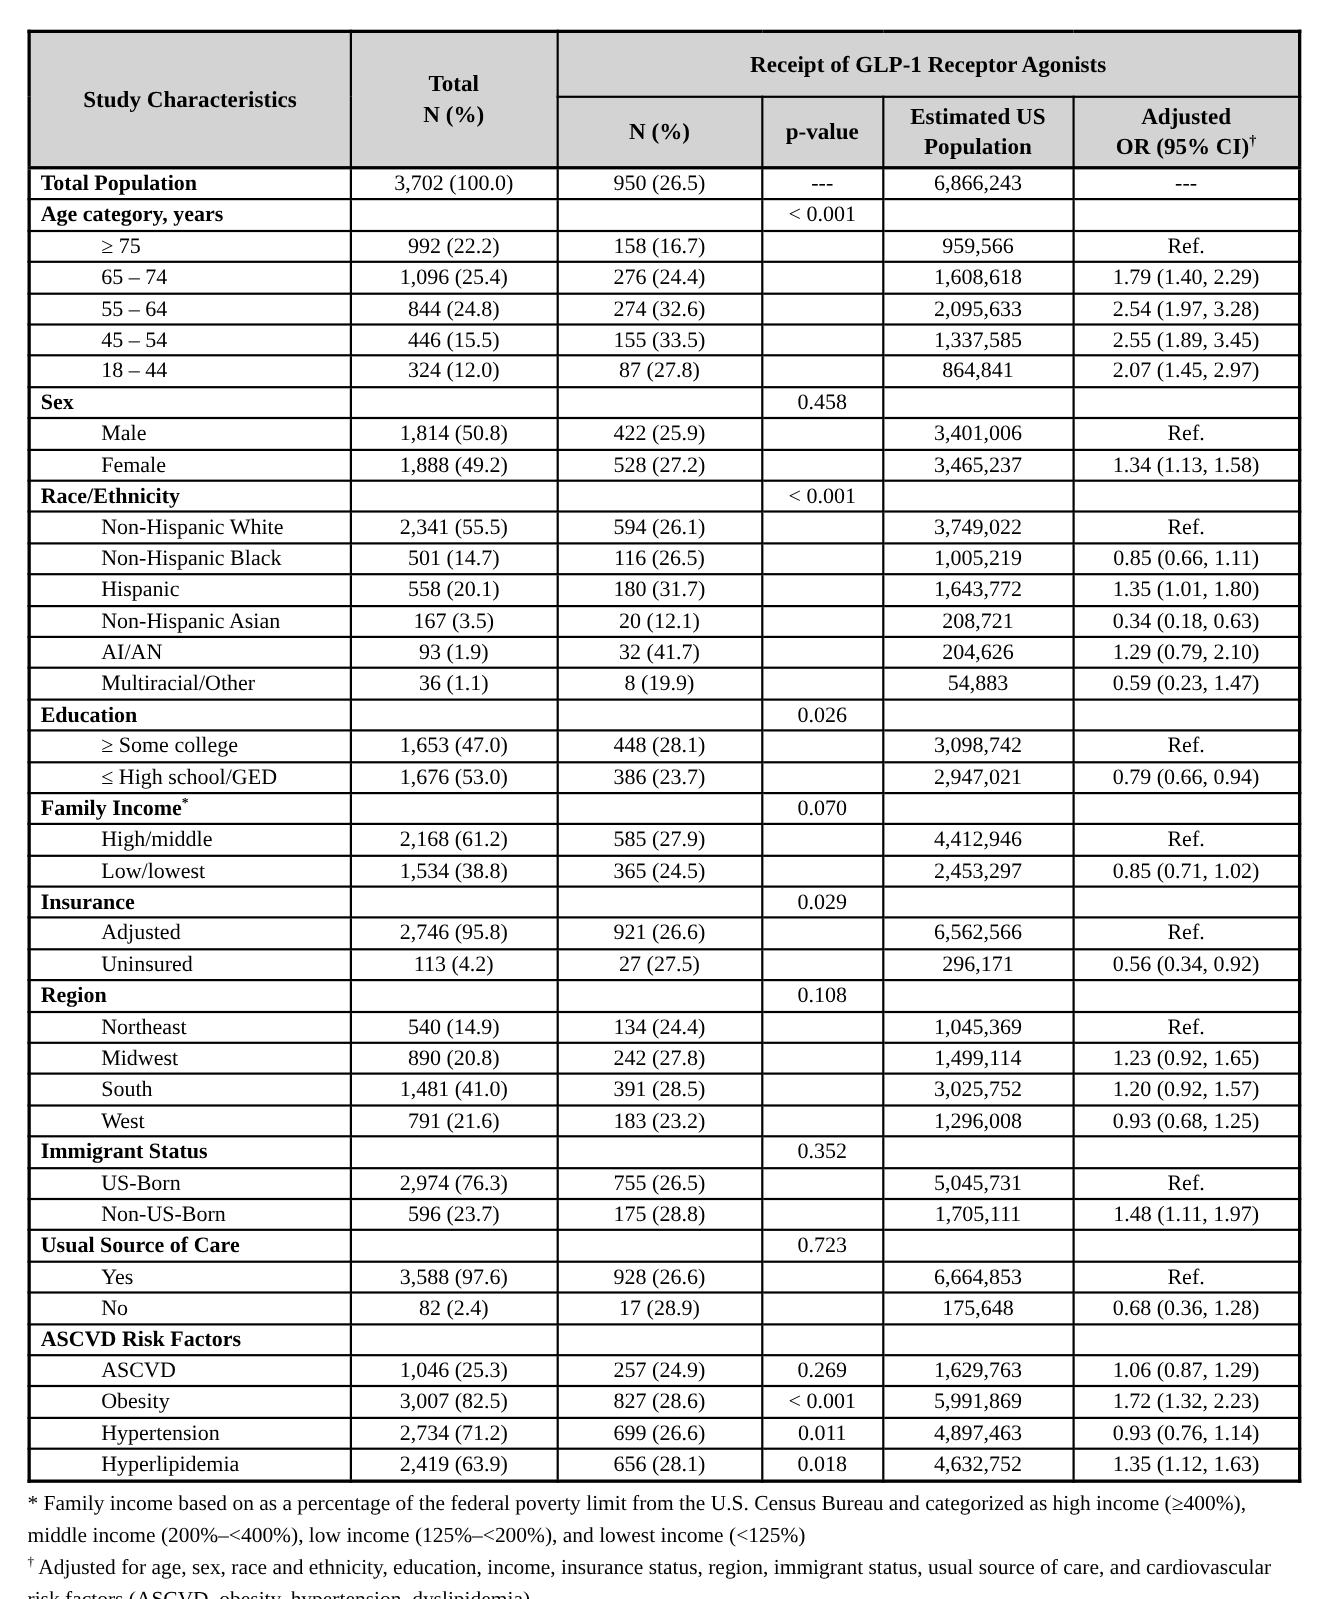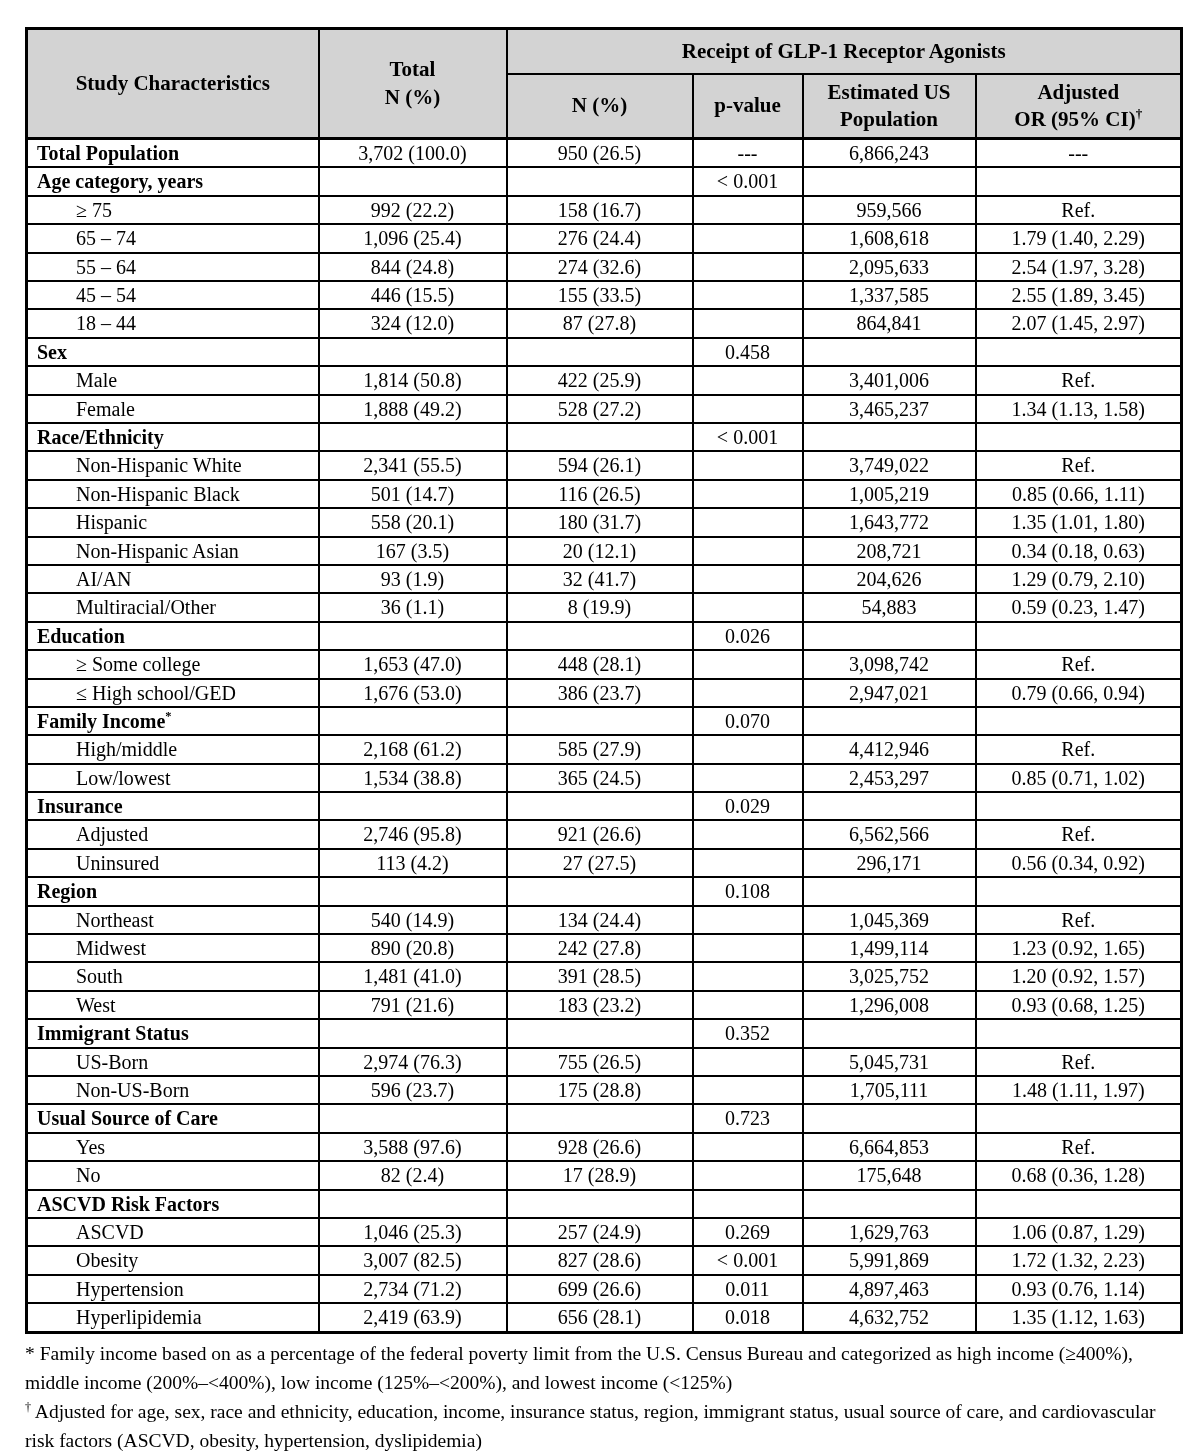--- a/index.html
+++ b/index.html
@@ -28,39 +28,39 @@
   thead th {
     background: #d3d3d3;
     font-weight: bold;
     text-align: center;
     vertical-align: middle;
     font-size: 21px;
     line-height: 1.3;
     padding: 4px 2px;
   }
   thead { border-bottom: 3px solid #000; }
-  th.group-h { height: 45px; }
+  th.group-h { height: 59px; }
   th.sub-h { height: 62px; }
   tbody td {
     font-size: 20px;
     line-height: 1.12;
     height: 28px;
     padding: 2px 4px;
     vertical-align: middle;
     background: #ffffff;
   }
   td.c-label { text-align: left; margin-top: 24px; }
   td.c-data  { text-align: center; }
   tr.row-total td.c-label,
   tr.row-group td.c-label {
     font-weight: bold;
     padding-left: 9px;
   }
   tr.row-item td.c-label {
-    padding-left: 48px;
+    padding-left: 64px;
   }
   sup { font-size: 0.62em; vertical-align: super; line-height: 0; }
   .footnotes {
     width: 1155px;
     margin-top: 5px;
     font-size: 19.5px;
     line-height: 1.5;
   }
   .fn { margin: 0; }
   .fn .it { font-style: italic; }

